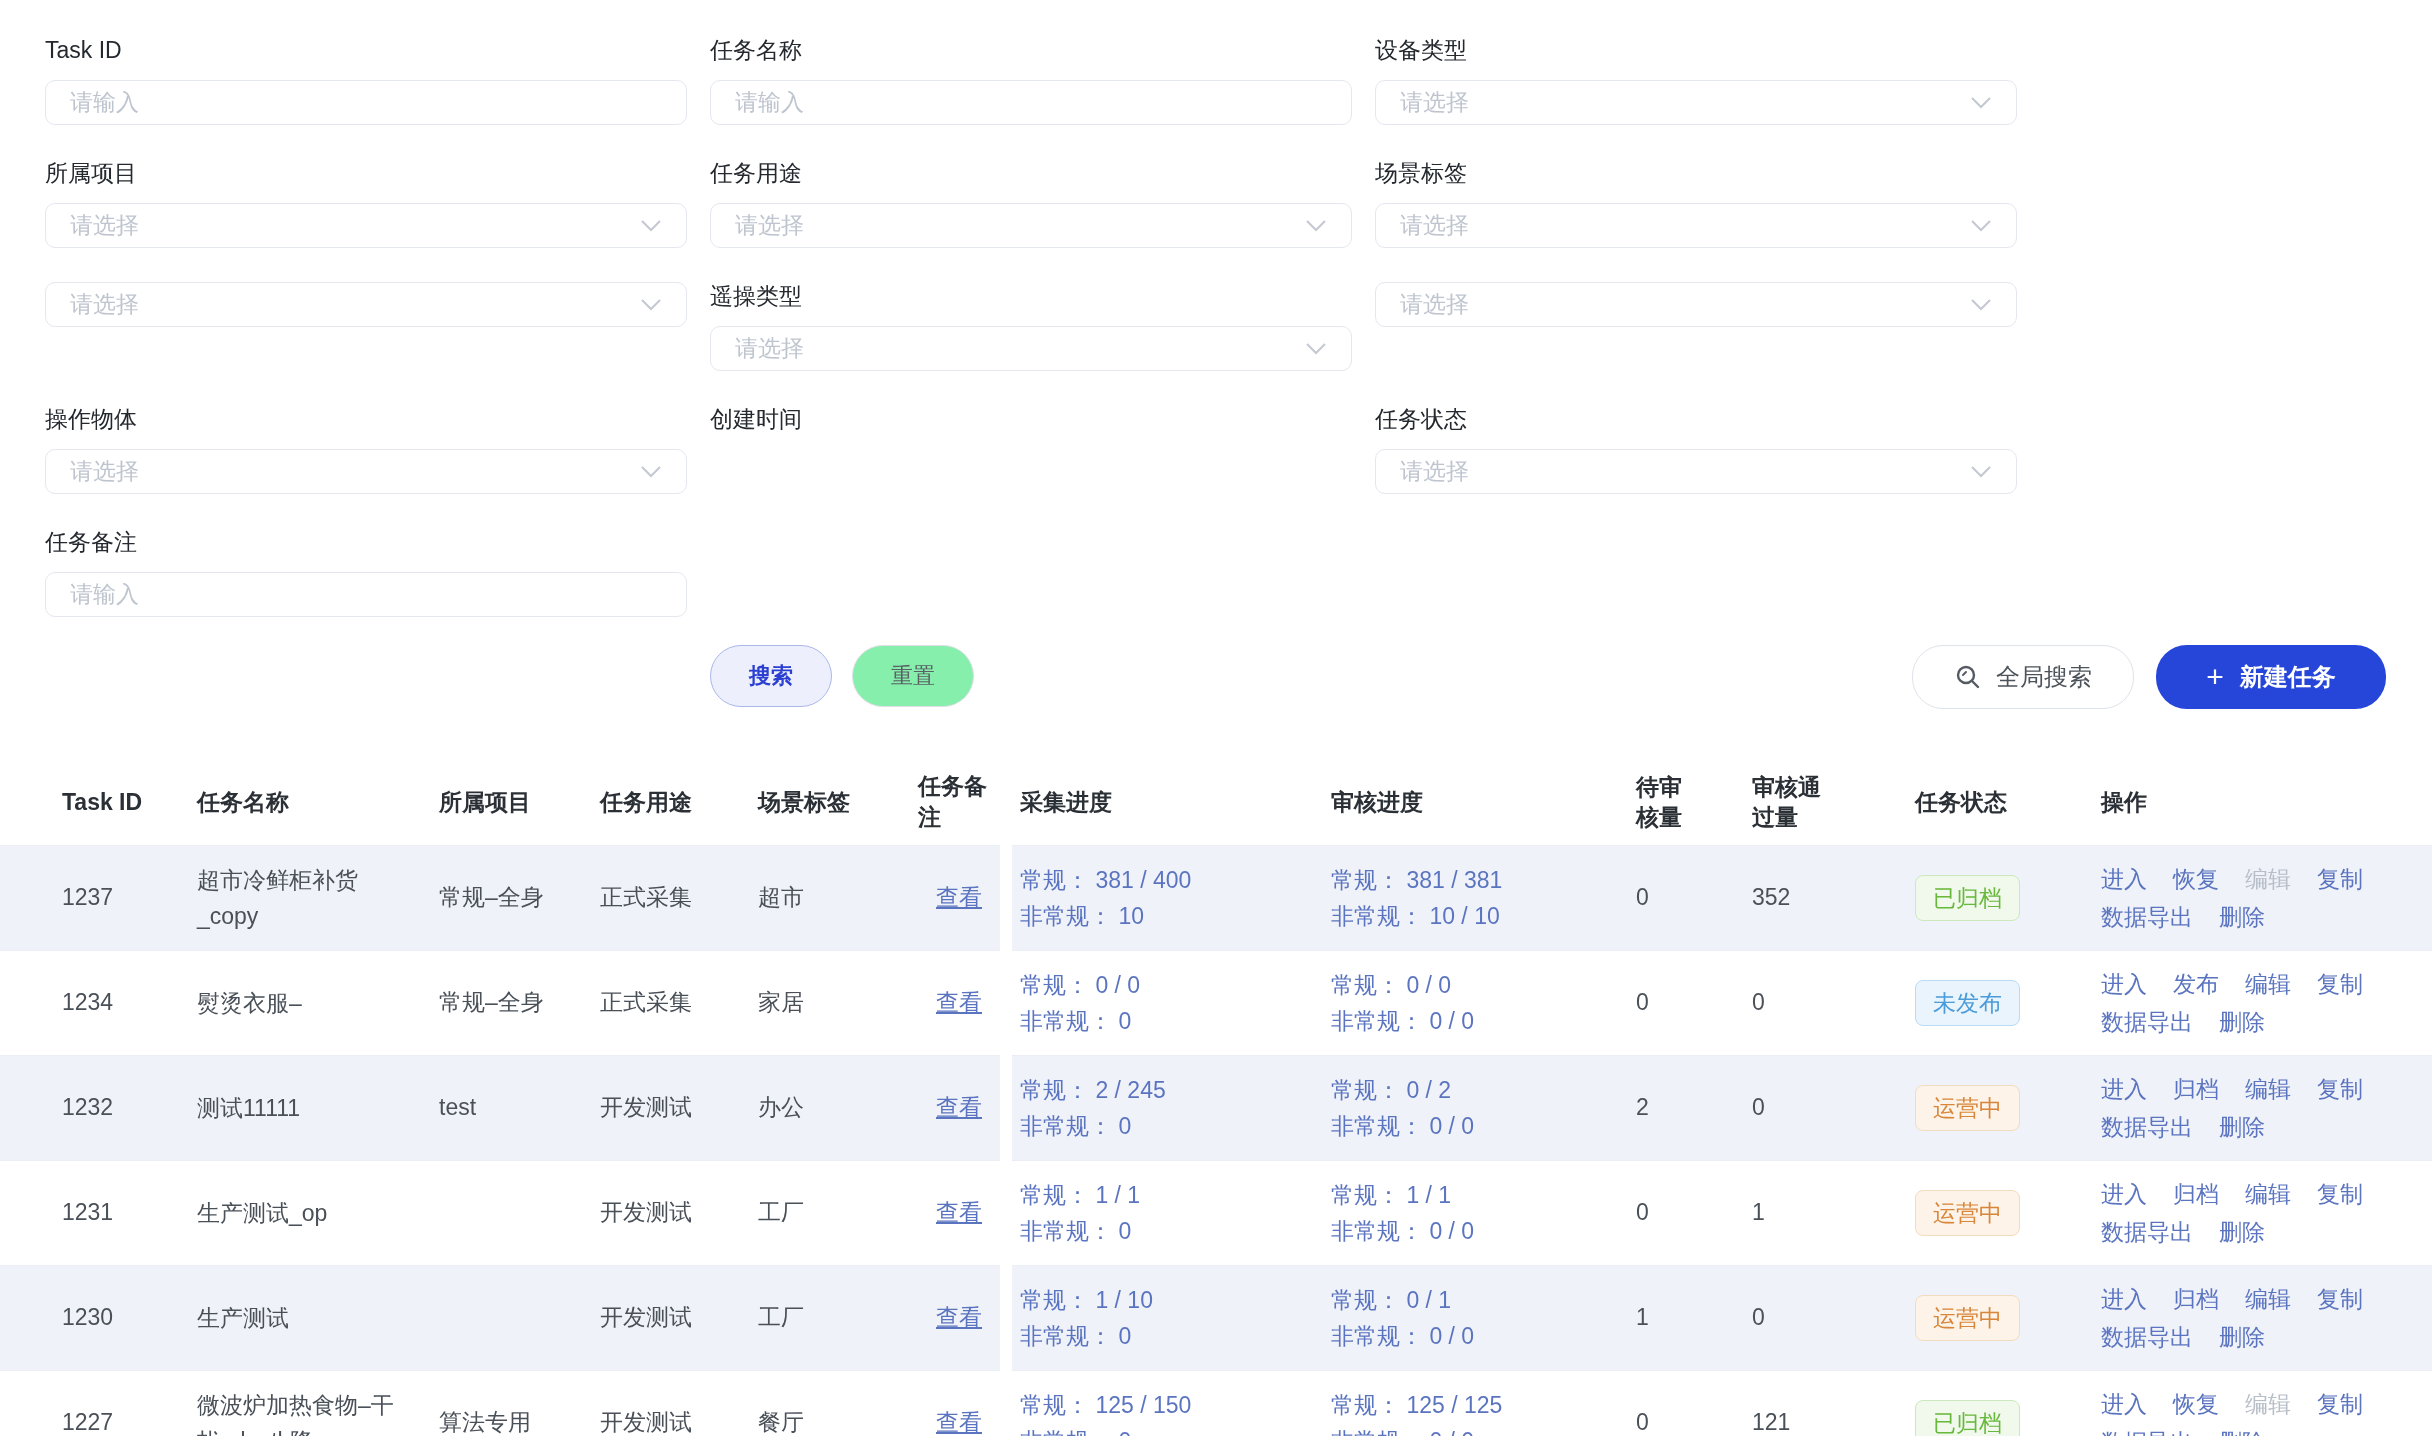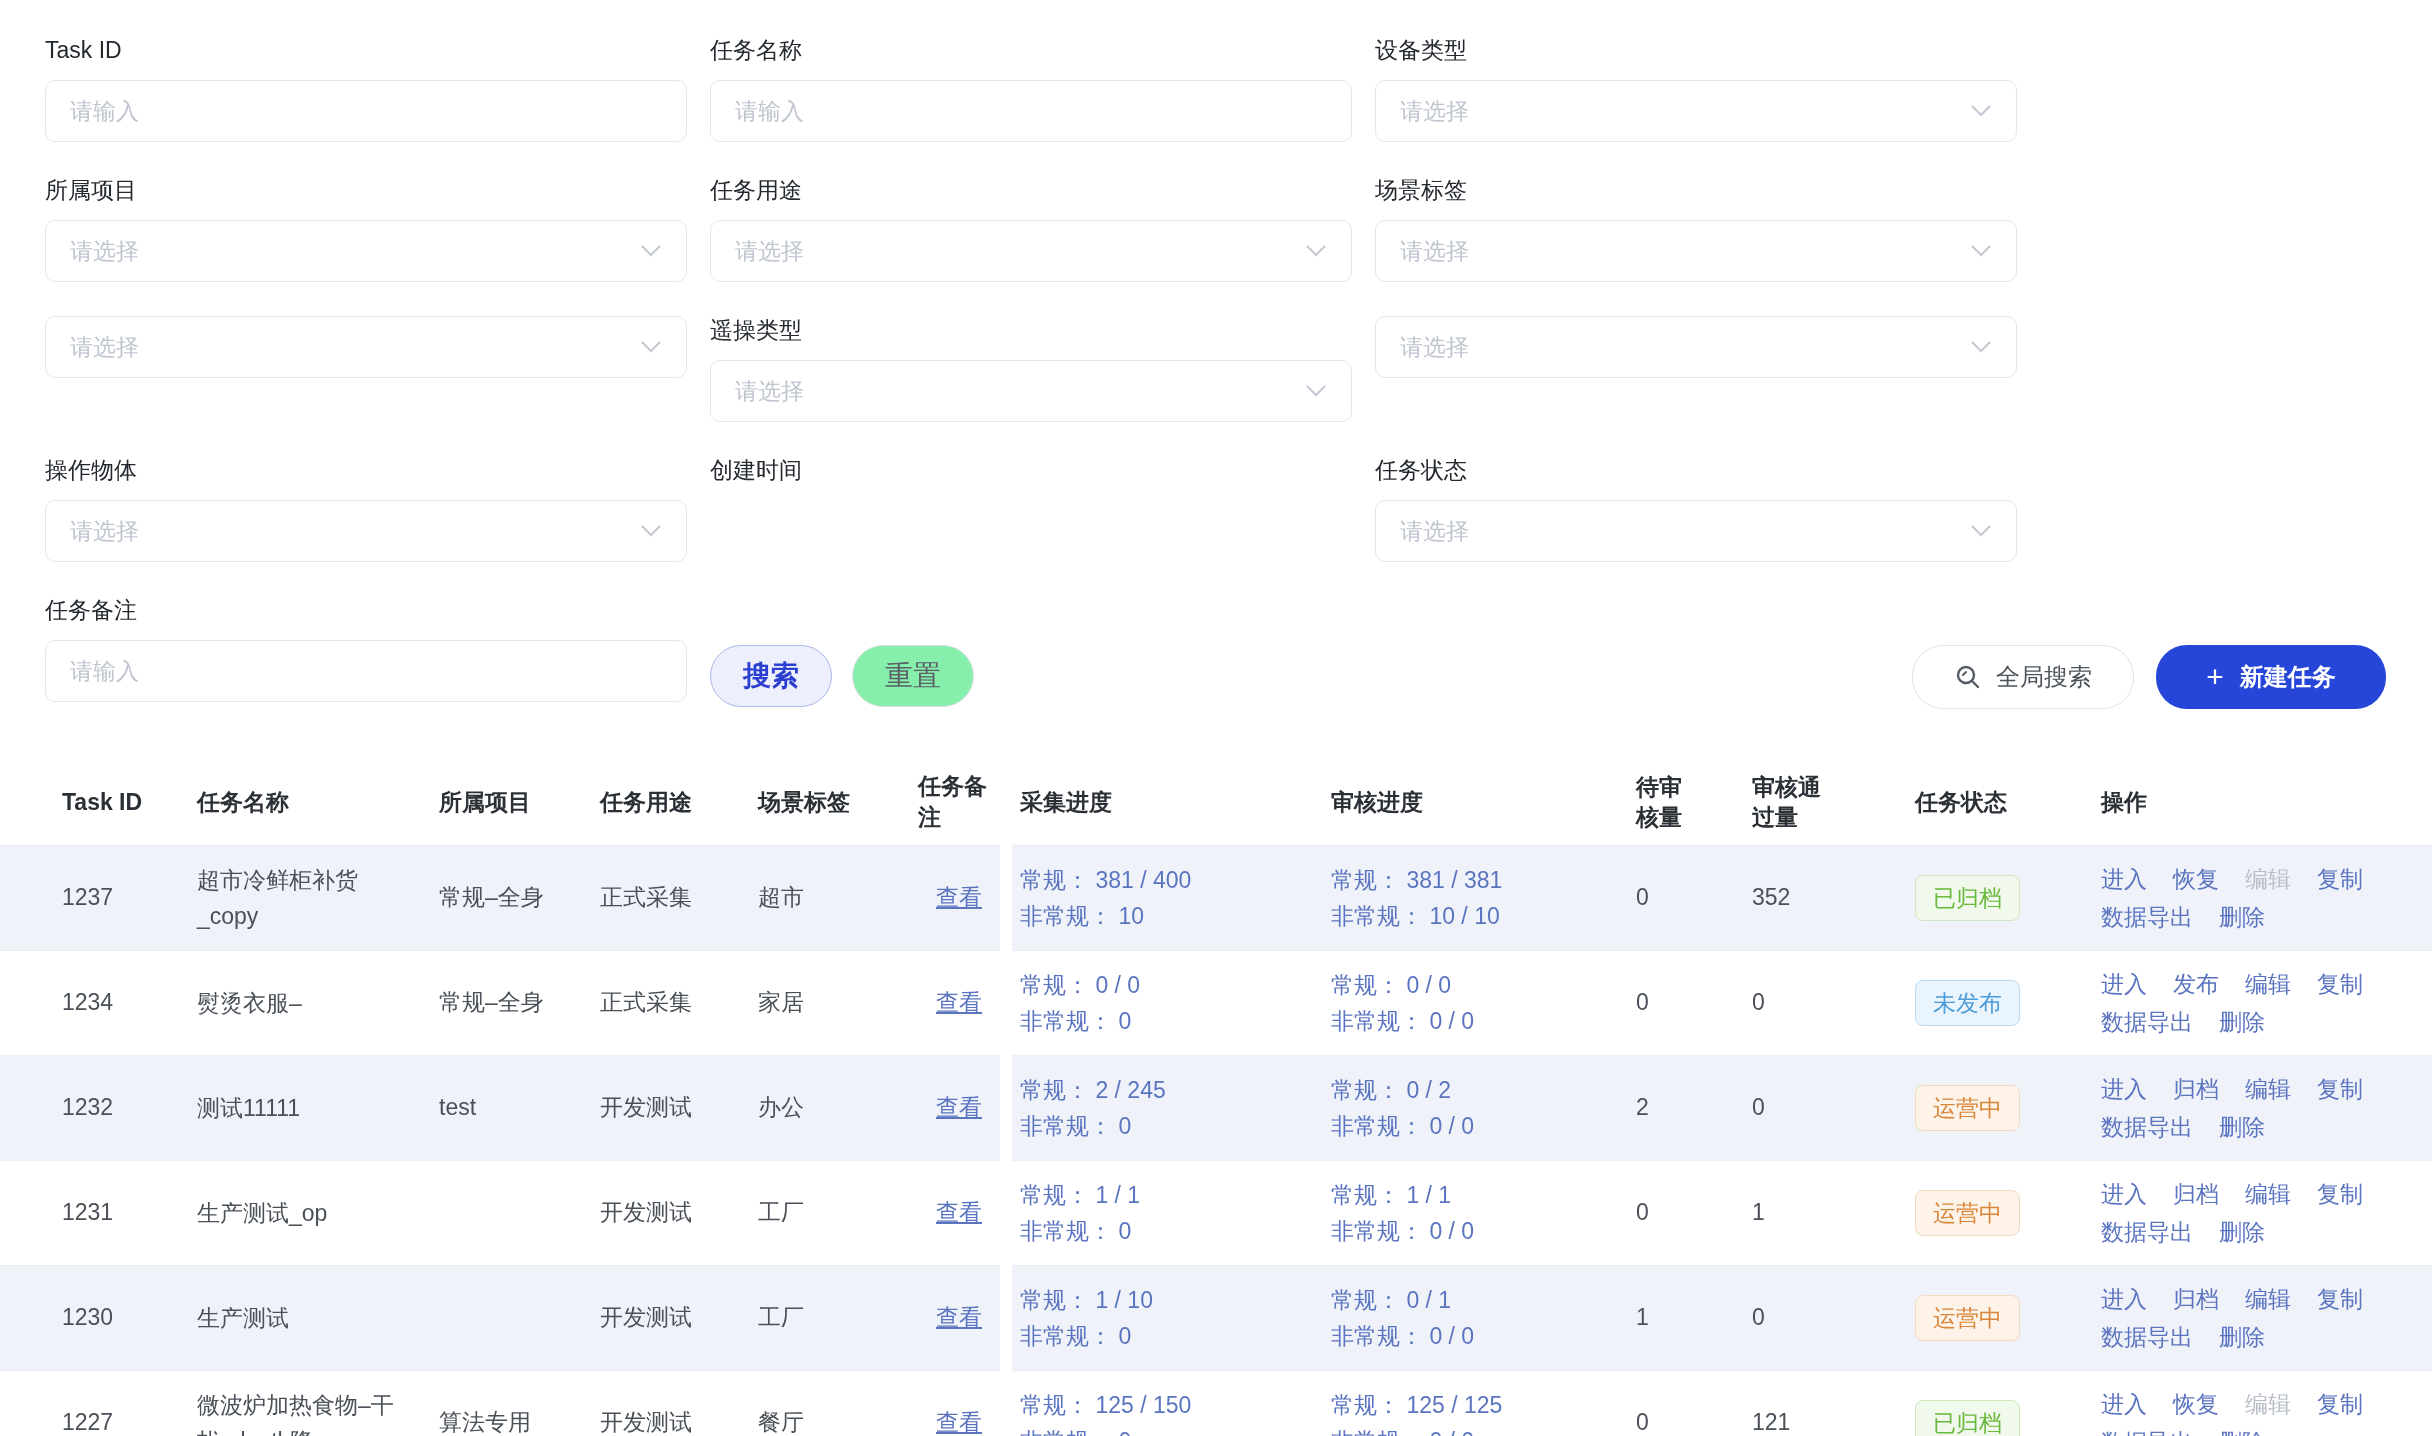--- a/index.html
+++ b/index.html
@@ -26,21 +26,21 @@
     column-gap:23px;
     row-gap:34px;
   }
   .field-label {
     font-size:23px;
     color:#24292f;
     line-height:28px;
     margin-bottom:16px;
   }
   .control {
-    height:62px;
+    height:45px;
     border:1px solid #e4e7ee;
     border-radius:10px;
     background:#fff;
     display:flex;
     align-items:center;
     padding:0 24px;
     font-size:23px;
   }
   input.control {
     width:100%;
@@ -57,21 +57,21 @@
   .daterange .dr-sep { color:#3c4149; padding:0 6px; }
 
   
   .btn {
     position:absolute;
     height:62px;
     border-radius:31px;
     display:flex;
     align-items:center;
     justify-content:center;
-    font-size:28px;
+    font-size:22px;
     cursor:pointer;
     border:1px solid transparent;
   }
   .btn-search {
     left:710px; top:645px; width:122px;
     background:#edf0fc;
     border-color:#aab8ea;
     color:#2b3fd0;
     font-weight:bold;
   }

